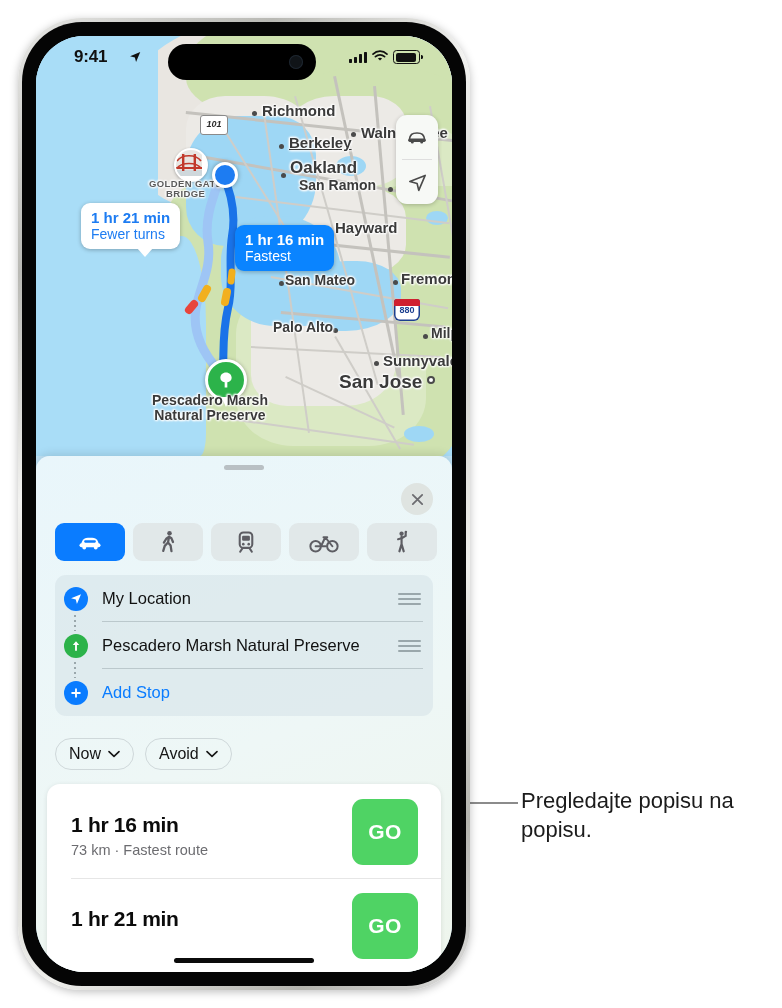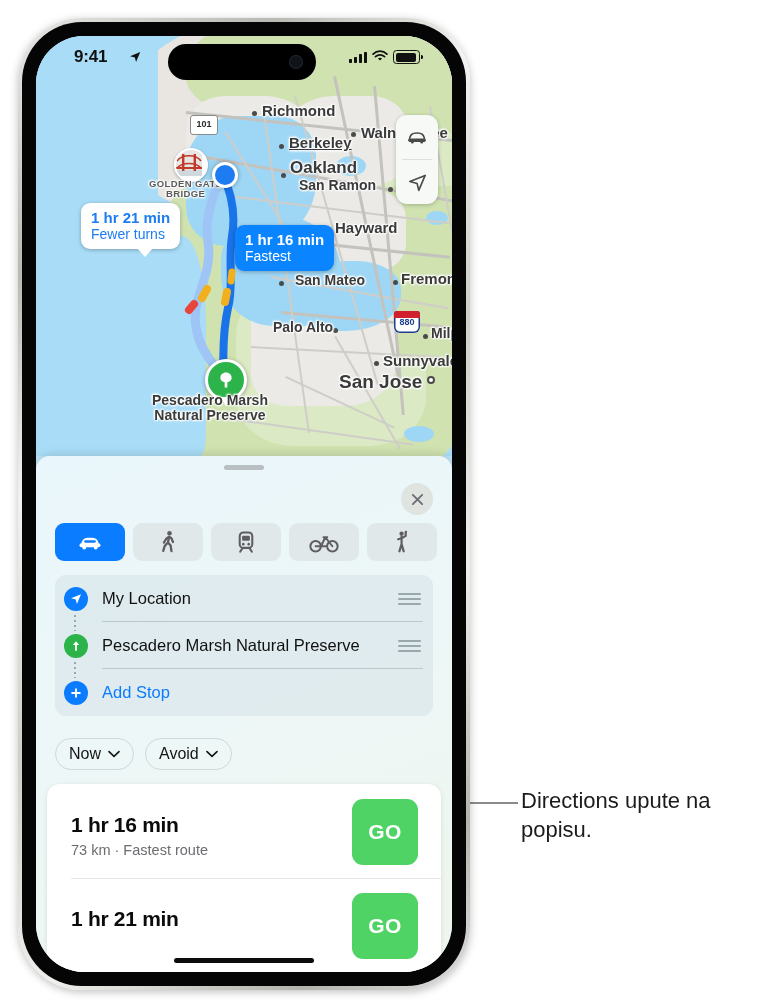--- a/index.html
+++ b/index.html
@@ -355,39 +355,39 @@
 
         <span class="citydot" style="left:245px;top:137px;"></span>
         <div class="maplabel" style="left:254px;top:123px;font-size:17px;">Oakland</div>
 
         <span class="citydot" style="left:352px;top:151px;"></span>
         <div class="maplabel" style="left:263px;top:142px;font-size:14px;">San Ramon</div>
 
         <div class="maplabel" style="left:299px;top:184px;font-size:15px;">Hayward</div>
 
         <span class="citydot" style="left:243px;top:245px;"></span>
-        <div class="maplabel" style="left:259px;top:237px;font-size:14px;">San Mateo</div>
+        <div class="maplabel" style="left:249px;top:237px;font-size:14px;">San Mateo</div>
 
         <span class="citydot" style="left:357px;top:244px;"></span>
         <div class="maplabel" style="left:365px;top:235px;font-size:15px;">Fremont</div>
 
         <span class="citydot" style="left:297px;top:292px;"></span>
         <div class="maplabel" style="left:237px;top:284px;font-size:14px;">Palo Alto</div>
 
         <span class="citydot" style="left:387px;top:298px;"></span>
         <div class="maplabel" style="left:395px;top:290px;font-size:14px;">Milpitas</div>
 
         <span class="citydot" style="left:338px;top:325px;"></span>
         <div class="maplabel" style="left:347px;top:317px;font-size:15px;">Sunnyvale</div>
 
         <span class="citydot ring" style="left:391px;top:340px;"></span>
         <div class="maplabel" style="left:303px;top:336px;font-size:19px;">San Jose</div>
 
-        <div class="shield" style="left:154px;top:79px;">101</div>
-        <div class="shield i880" style="left:358px;top:275px;">880</div>
+        <div class="shield" style="left:164px;top:79px;font-style:italic;">101</div>
+        <div class="shield i880" style="left:358px;top:263px;">880</div>
 
         <div class="callout" id="callout-fewer">
           <div class="t1">1 hr 21 min</div>
           <div class="t2">Fewer turns</div>
         </div>
         <div class="callout" id="callout-fastest">
           <div class="t1">1 hr 16 min</div>
           <div class="t2">Fastest</div>
         </div>
 
@@ -565,13 +565,13 @@
             </span>
           </div>
         </div>
       </div>
 
       <div id="home-indicator"></div>
     </div>
   </div>
 </div>
 
-<div id="annotation-text">Directions upute na popisu.</div>
+<div id="annotation-text">Pregledajte popisu na popisu.</div>
 
 </body></html>

